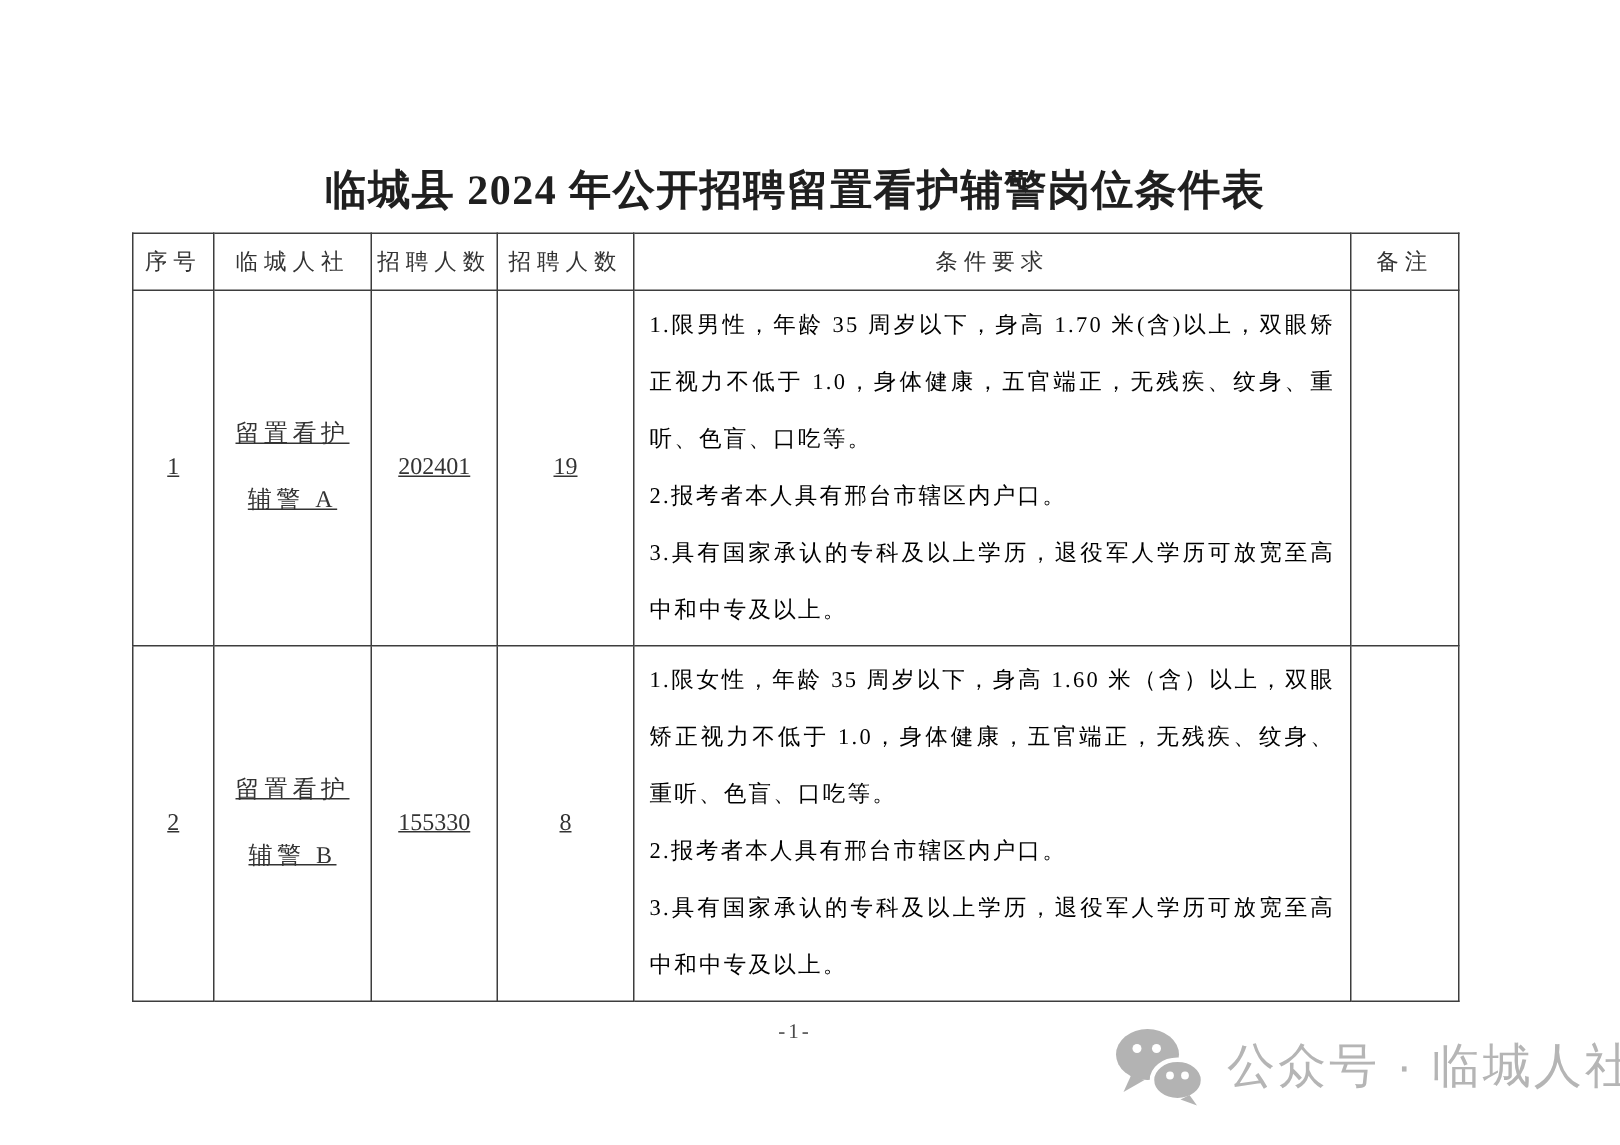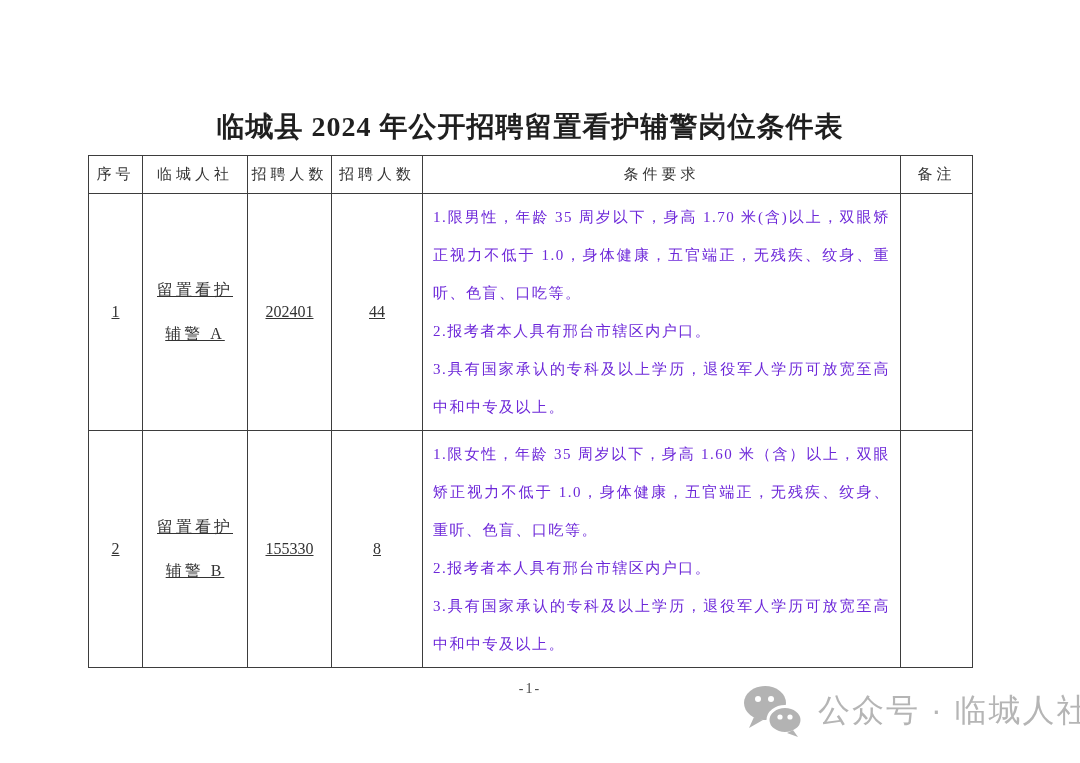--- a/index.html
+++ b/index.html
@@ -65,21 +65,21 @@
   td.name-cell div {
     line-height: 44px;
     letter-spacing: 3px;
   }
   td.req-cell {
     vertical-align: middle;
     text-align: left;
     font-size: 15px;
     line-height: 38px;
     padding: 4px 10px 4px 10px;
-    color: #6d28d9;
+    color: #000000;
   }
   td.req-cell p {
     margin: 0;
     text-align: justify;
     letter-spacing: 1.5px;
   }
   .page-num {
     position: absolute;
     top: 681px;
     left: 88px;
@@ -131,21 +131,21 @@
       </tr>
     </thead>
     <tbody>
       <tr class="row-1">
         <td class="center-cell">1</td>
         <td class="center-cell name-cell">
           <div>留置看护</div>
           <div>辅警 A</div>
         </td>
         <td class="center-cell">202401</td>
-        <td class="center-cell">44</td>
+        <td class="center-cell">19</td>
         <td class="req-cell">
           <p>1.限男性，年龄 35 周岁以下，身高 1.70 米(含)以上，双眼矫正视力不低于 1.0，身体健康，五官端正，无残疾、纹身、重听、色盲、口吃等。</p>
           <p>2.报考者本人具有邢台市辖区内户口。</p>
           <p>3.具有国家承认的专科及以上学历，退役军人学历可放宽至高中和中专及以上。</p>
         </td>
         <td class="center-cell"></td>
       </tr>
       <tr class="row-2">
         <td class="center-cell">2</td>
         <td class="center-cell name-cell">

